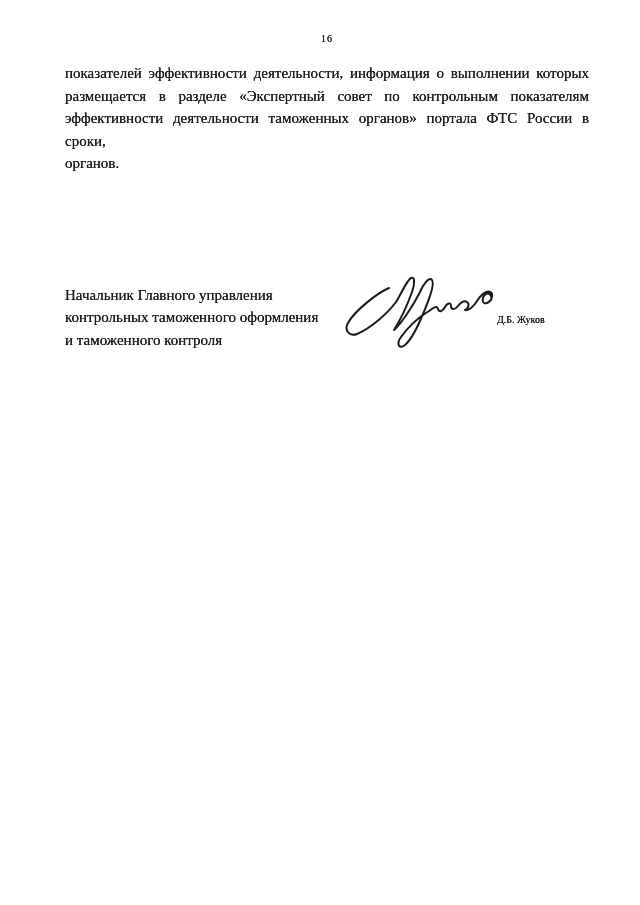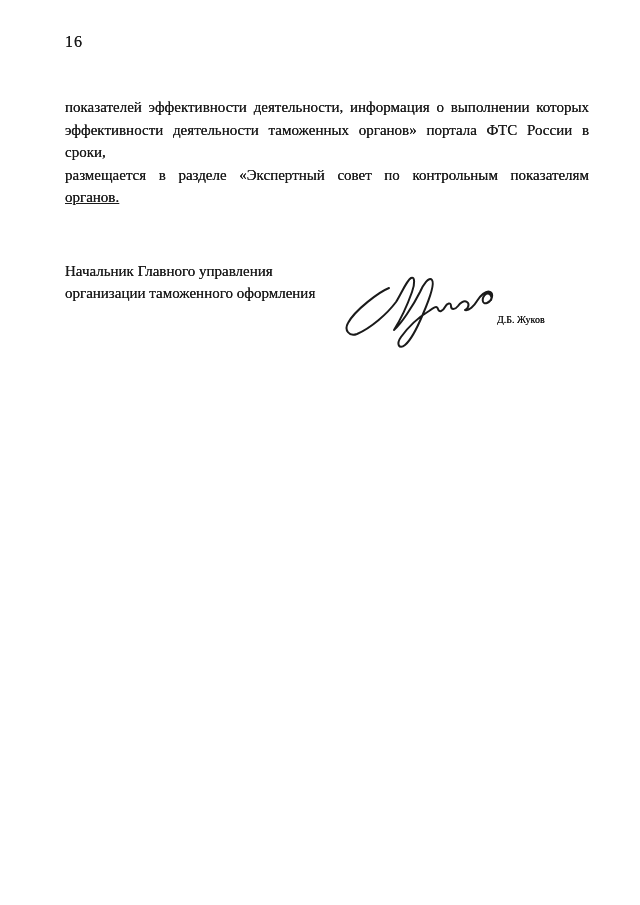--- a/index.html
+++ b/index.html
@@ -14,48 +14,46 @@
     background: #ffffff;
     overflow: hidden;
     font-family: "Liberation Serif", serif;
     color: #1b1b1b;
   }
   .page-number {
     position: absolute;
     top: 33px;
     left: 65px;
     width: 524px;
-    text-align: left;
-    font-size: 16px;
+    text-align: center;
+    font-size: 10px;
     letter-spacing: 1px;
     text-shadow: 0 0 0.4px #1b1b1b;
   }
   .body-text {
     position: absolute;
     top: 62px;
     left: 65px;
     width: 524px;
     font-size: 15px;
     line-height: 22.6px;
     text-shadow: 0 0 0.4px #1b1b1b;
-    margin-top: 34px;
   }
   .para-line {
     text-align: justify;
     text-align-last: justify;
     white-space: normal;
   }
   .para-line.last {
     text-align: right;
     text-align-last: left;
-    text-decoration: underline;
   }
   .signoff-title {
     position: absolute;
-    top: 260px;
+    top: 284px;
     left: 65px;
     width: 300px;
     font-size: 15px;
     line-height: 22.4px;
     text-shadow: 0 0 0.4px #1b1b1b;
   }
   .signature-svg {
     position: absolute;
     left: 341px;
     top: 266px;
@@ -73,28 +71,29 @@
 </style>
 </head>
 <body>
 
 <div class="page">
 
   <div class="page-number">16</div>
 
   <div class="body-text">
     <div class="para-line">показателей эффективности деятельности, информация о выполнении которых</div>
+    <div class="para-line">размещается в разделе «Экспертный совет по контрольным показателям</div>
     <div class="para-line">эффективности деятельности таможенных органов» портала ФТС России в сроки,</div>
-    <div class="para-line">размещается в разделе «Экспертный совет по контрольным показателям</div>
     <div class="para-line last">органов.</div>
   </div>
 
   <div class="signoff-title">
     <div>Начальник Главного управления</div>
-    <div>организации таможенного оформления</div>
+    <div>контрольных таможенного оформления</div>
+    <div>и таможенного контроля</div>
   </div>
 
   <svg class="signature-svg" viewBox="0 0 160 84" xmlns="http://www.w3.org/2000/svg" aria-hidden="true">
     <path d="M 48 22
              C 38 26, 14 44, 7 57
              C 3 64, 8 71, 16 68
              C 30 62, 46 48, 55 36
              C 60 28, 66 14, 70 12
              C 74 10, 74 18, 71 26
              C 66 40, 58 56, 53 64

